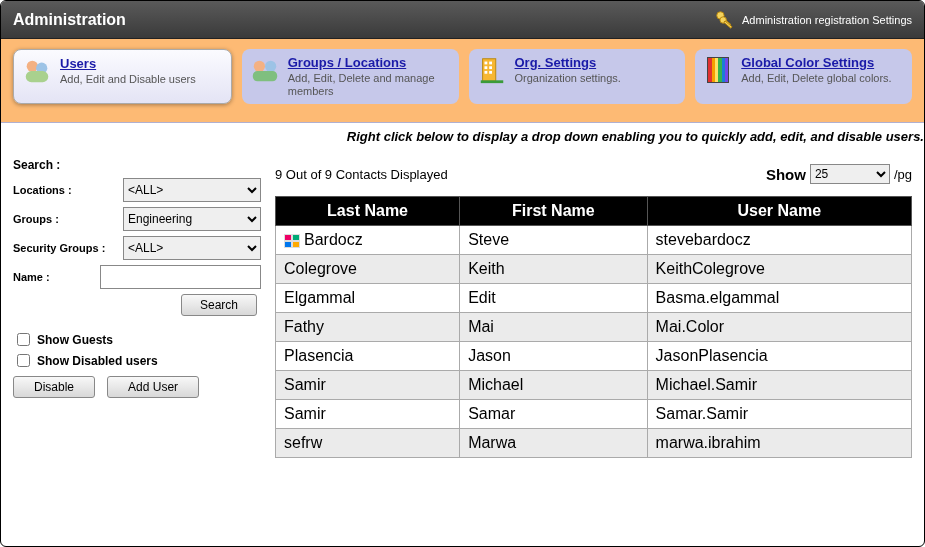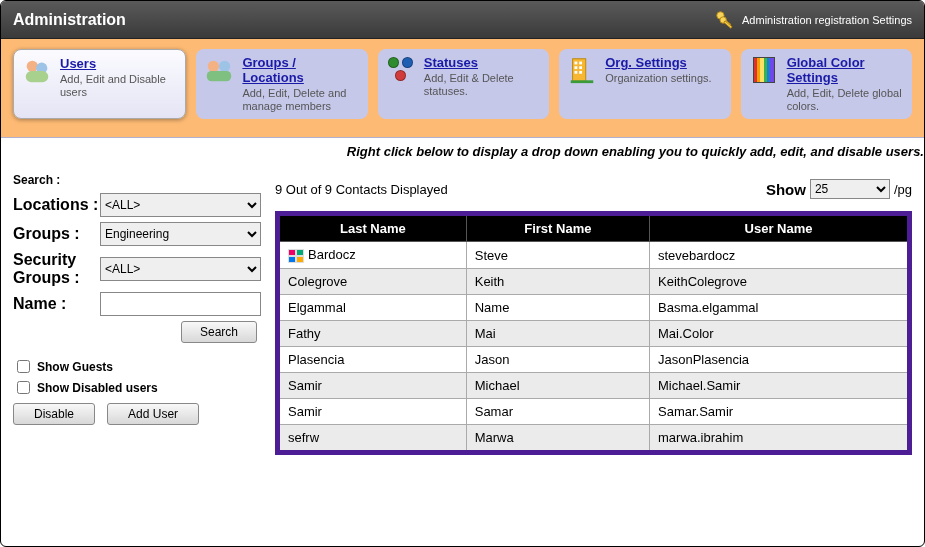--- a/index.html
+++ b/index.html
@@ -67,43 +67,43 @@
   .instr {
     text-align: right;
     font-style: italic;
     font-weight: bold;
     font-size: 13px;
     padding: 6px 0 8px 0;
   }
   .search-col { width: 248px; flex-shrink:0; }
   .search-col h2 { font-size: 12px; margin: 0 0 6px 0; padding-top: 18px;}
   .srow { display:flex; align-items:center; margin-bottom:5px;}
-  .srow label { width: 87px; font-weight:bold; font-size:16px;}
+  .srow label { width: 110px; font-weight:bold; font-size:11px;}
   .srow select, .srow input[type=text] {
     flex:1; font-size:12px; height:24px; border:1px solid #888;
   }
   .search-btn-row { text-align:right; padding-right:4px; margin-top:4px;}
   .btn {
     background: linear-gradient(#f8f8f8,#d8d8d8);
     border:1px solid #888; border-radius:3px;
     padding:3px 18px; font-size:12px; cursor:pointer;
   }
   .chk-row { margin-top:14px; font-weight:bold; display:flex; align-items:center; gap:4px;}
   .action-row { margin-top:6px; display:flex; gap:12px;}
   .action-row .btn { padding:3px 20px; }
   
   .content-col { flex:1; }
   .meta-row { display:flex; align-items:center; font-size:13px; margin-bottom:8px; padding-top:2px;}
   .meta-row .count { flex:0 0 auto; }
   .meta-row .spacer { flex:1;}
   .meta-row .show { font-weight:bold; font-size:15px;}
   .meta-row select { width:80px; height:20px; border:1px solid #888; font-size:12px; margin:4px 4px;}
   table.users {
-    width:100%; border-collapse:collapse; font-size:13px;
-    border:5px solid #4c1d95;
+    width:100%; border-collapse:collapse; font-size:16px;
+    border:1px solid #4c1d95;
   }
   table.users th {
     background:#000; color:#fff; font-weight:bold;
     padding:5px 8px; border:1px solid #555; text-align:center;
   }
   table.users td {
     padding:5px 8px; border:1px solid #aaa;
   }
   table.users tbody tr:nth-child(even) td { background:#ebebeb;}
   .row-ico { display:inline-block; width:16px; height:14px; vertical-align:middle; margin-right:4px;}
@@ -157,31 +157,20 @@
             <circle cx="22" cy="12" r="6" fill="#9dc3e6"></circle>
             <rect x="3" y="17" width="26" height="11" rx="5" fill="#7fbf7f"></rect>
           </svg>
       </span>
       <div class="txt">
         <div class="ttl">Groups / Locations</div>
         <div class="sub">Add, Edit, Delete and manage members</div>
       </div>
     </div>
     <div class="card">
-      <span class="ico dots">
-        <span style="background:#2e8b2e;left:2px;top:2px;"></span>
-        <span style="background:#1e5fb4;left:16px;top:2px;"></span>
-        <span style="background:#d23b3b;left:9px;top:15px;"></span>
-      </span>
-      <div class="txt">
-        <div class="ttl">Statuses</div>
-        <div class="sub">Add, Edit &amp; Delete statuses.</div>
-      </div>
-    </div>
-    <div class="card">
       <span class="ico">
         <svg viewBox="0 0 32 32">
             <rect x="6" y="4" width="14" height="24" fill="#f7b733" stroke="#b8860b"></rect>
             <rect x="8" y="7" width="3" height="3" fill="#fff"></rect>
             <rect x="13" y="7" width="3" height="3" fill="#fff"></rect>
             <rect x="8" y="12" width="3" height="3" fill="#fff"></rect>
             <rect x="13" y="12" width="3" height="3" fill="#fff"></rect>
             <rect x="8" y="17" width="3" height="3" fill="#fff"></rect>
             <rect x="13" y="17" width="3" height="3" fill="#fff"></rect>
             <rect x="4" y="27" width="24" height="3" fill="#3a9b3a"></rect>
@@ -288,21 +277,21 @@
               <td>Steve</td>
               <td>stevebardocz</td>
             </tr>
             <tr>
               <td>Colegrove</td>
               <td>Keith</td>
               <td>KeithColegrove</td>
             </tr>
             <tr>
               <td>Elgammal</td>
-              <td>Name</td>
+              <td>Edit</td>
               <td>Basma.elgammal</td>
             </tr>
             <tr>
               <td>Fathy</td>
               <td>Mai</td>
               <td>Mai.Color</td>
             </tr>
             <tr>
               <td>Plasencia</td>
               <td>Jason</td>

